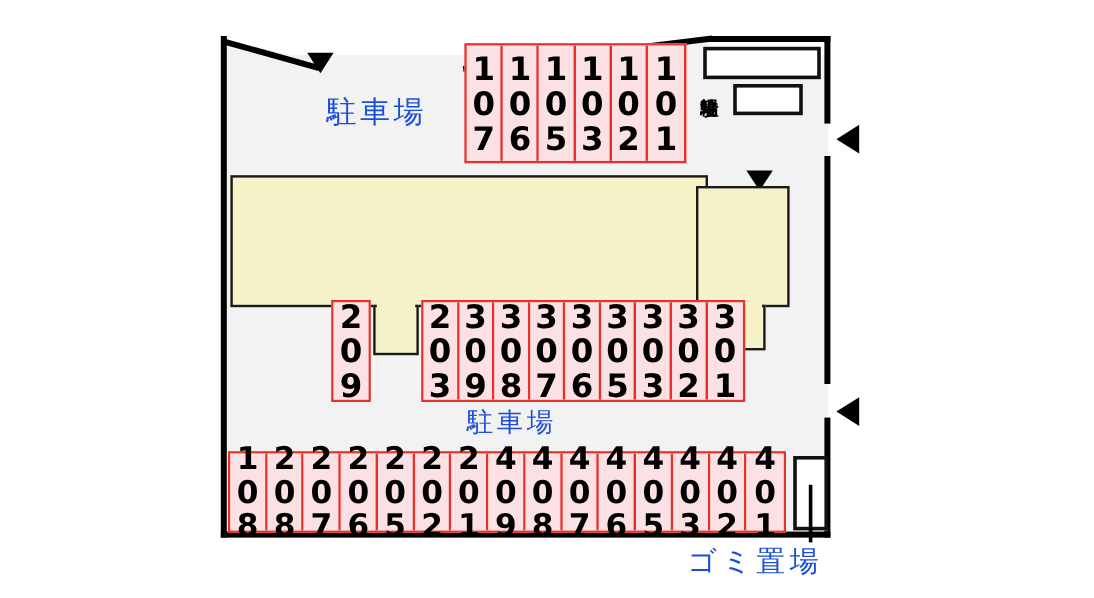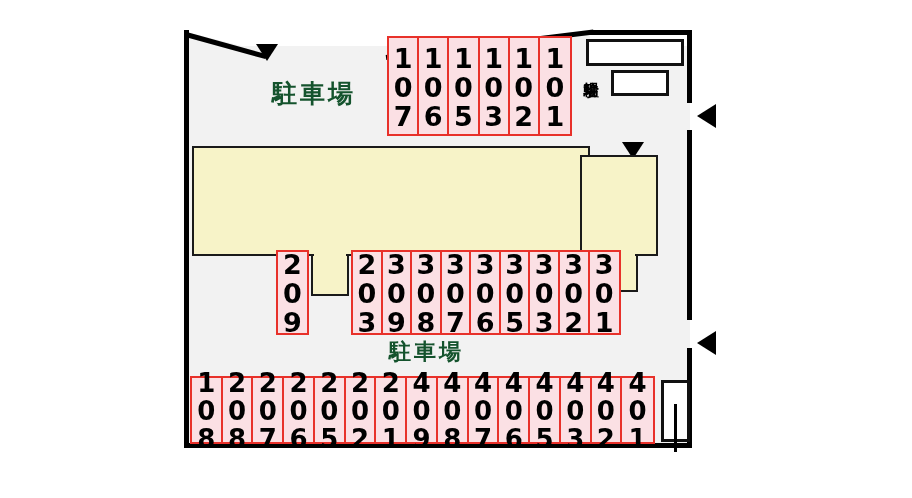--- a/index.html
+++ b/index.html
@@ -66,22 +66,22 @@
     text-orientation: upright;
     font-weight: bold;
     color: #000000;
     letter-spacing: -2px;
     line-height: 1;
     font-family: "DejaVu Sans", "Liberation Sans", sans-serif;
   }
   
   .lbl {
     position: absolute;
-    font-weight: bold;
-    color: #14532d;
+    font-weight: normal;
+    color: #1d4ed8;
     white-space: nowrap;
     font-family: "DejaVu Sans", "Liberation Sans", sans-serif;
   }
   .lbl-vert {
     position: absolute;
     writing-mode: vertical-rl;
     text-orientation: upright;
     font-weight: bold;
     color: #000000;
     line-height: 1.02;
@@ -264,14 +264,15 @@
     <div class="stall" style="width:31px;">
       <span class="stall-num" style="font-size:26px;">402</span>
     </div>
     <div class="stall" style="width:31px;">
       <span class="stall-num" style="font-size:26px;">401</span>
     </div>
   </div>
 
   <div class="whitebox" style="left:661px; top:380px; width:29px; height:62px;"></div>
   <div class="leader" style="left:674px; top:404px; width:3px; height:48px;"></div>
+  <div class="lbl" style="left:573px; top:452px; font-size:24px; letter-spacing:4px;">ゴミ置場</div>
 
 </div>
 
 </body></html>

